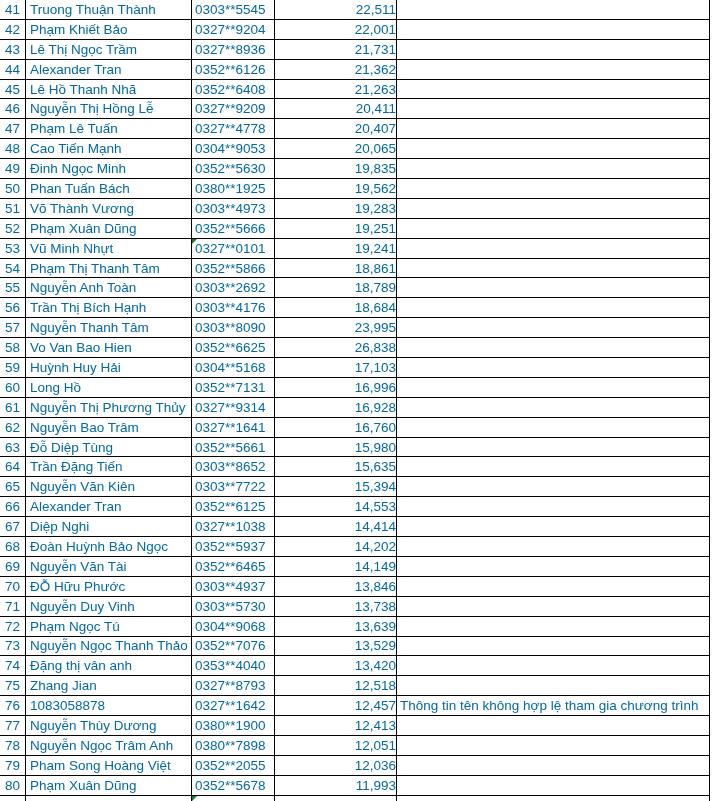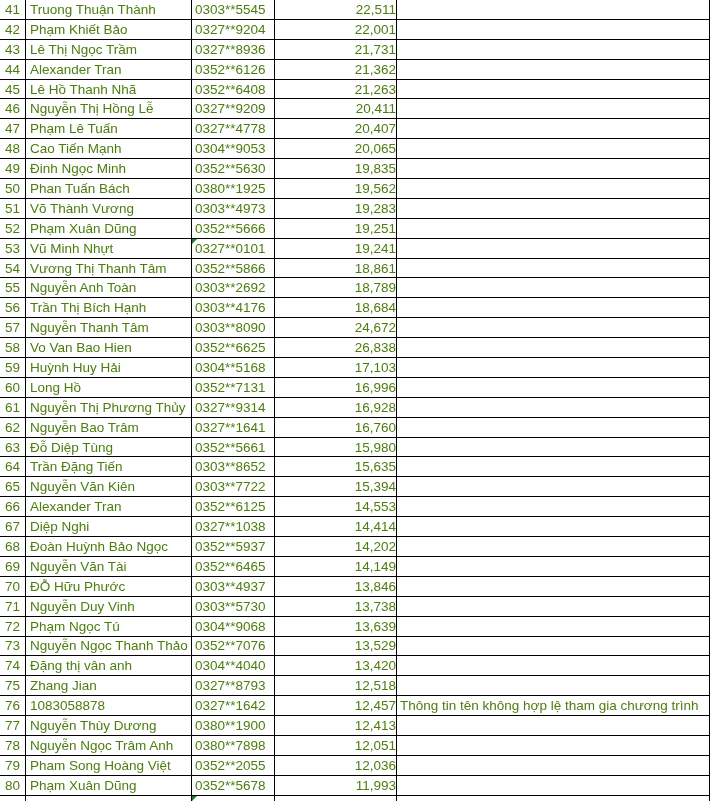--- a/index.html
+++ b/index.html
@@ -1,21 +1,21 @@
 <!DOCTYPE html>
 <html style="--grid: #000000; --flag-green: #1e7b2e;"><head>
 <meta charset="utf-8">
 <style>
   html,body{margin:0;padding:0;background:#fff;}
   .sheet{
     position:relative;
     width:717px;height:801px;
     background:#fff;
     font-family:"Liberation Sans","DejaVu Sans",sans-serif;
-    font-size:13.5px;color:#4d7c0f;
+    font-size:13.5px;color:#0369a1;
     overflow:hidden;
   }
   .row{display:flex;height:19.9px;box-sizing:border-box;}
   .cell{
     box-sizing:border-box;
     border-right:1px solid var(--grid,#000);
     border-bottom:1px solid var(--grid,#000);
     display:flex;align-items:center;
     overflow:hidden;white-space:nowrap;
     position:relative;
@@ -180,21 +180,21 @@
     <div class="cell c-phone">
       <span class="flag-triangle" style="display: block;"></span>
       <span class="txt">0327**0101</span>
     </div>
     <div class="cell c-value">19,241</div>
     <div class="cell c-note"></div>
     <div class="cell c-rest"></div>
   </div>
       <div class="row">
     <div class="cell c-num">54</div>
-    <div class="cell c-name">Vương Thị Thanh Tâm</div>
+    <div class="cell c-name">Phạm Thị Thanh Tâm</div>
     <div class="cell c-phone">
 
       <span class="txt">0352**5866</span>
     </div>
     <div class="cell c-value">18,861</div>
     <div class="cell c-note"></div>
     <div class="cell c-rest"></div>
   </div>
       <div class="row">
     <div class="cell c-num">55</div>
@@ -218,21 +218,21 @@
     <div class="cell c-note"></div>
     <div class="cell c-rest"></div>
   </div>
       <div class="row">
     <div class="cell c-num">57</div>
     <div class="cell c-name">Nguyễn Thanh Tâm</div>
     <div class="cell c-phone">
 
       <span class="txt">0303**8090</span>
     </div>
-    <div class="cell c-value">24,672</div>
+    <div class="cell c-value">23,995</div>
     <div class="cell c-note"></div>
     <div class="cell c-rest"></div>
   </div>
       <div class="row">
     <div class="cell c-num">58</div>
     <div class="cell c-name">Vo Van Bao Hien</div>
     <div class="cell c-phone">
 
       <span class="txt">0352**6625</span>
     </div>
@@ -403,21 +403,21 @@
     </div>
     <div class="cell c-value">13,529</div>
     <div class="cell c-note"></div>
     <div class="cell c-rest"></div>
   </div>
       <div class="row">
     <div class="cell c-num">74</div>
     <div class="cell c-name">Đặng thị vân anh</div>
     <div class="cell c-phone">
 
-      <span class="txt">0304**4040</span>
+      <span class="txt">0353**4040</span>
     </div>
     <div class="cell c-value">13,420</div>
     <div class="cell c-note"></div>
     <div class="cell c-rest"></div>
   </div>
       <div class="row">
     <div class="cell c-num">75</div>
     <div class="cell c-name">Zhang Jian</div>
     <div class="cell c-phone">
 

